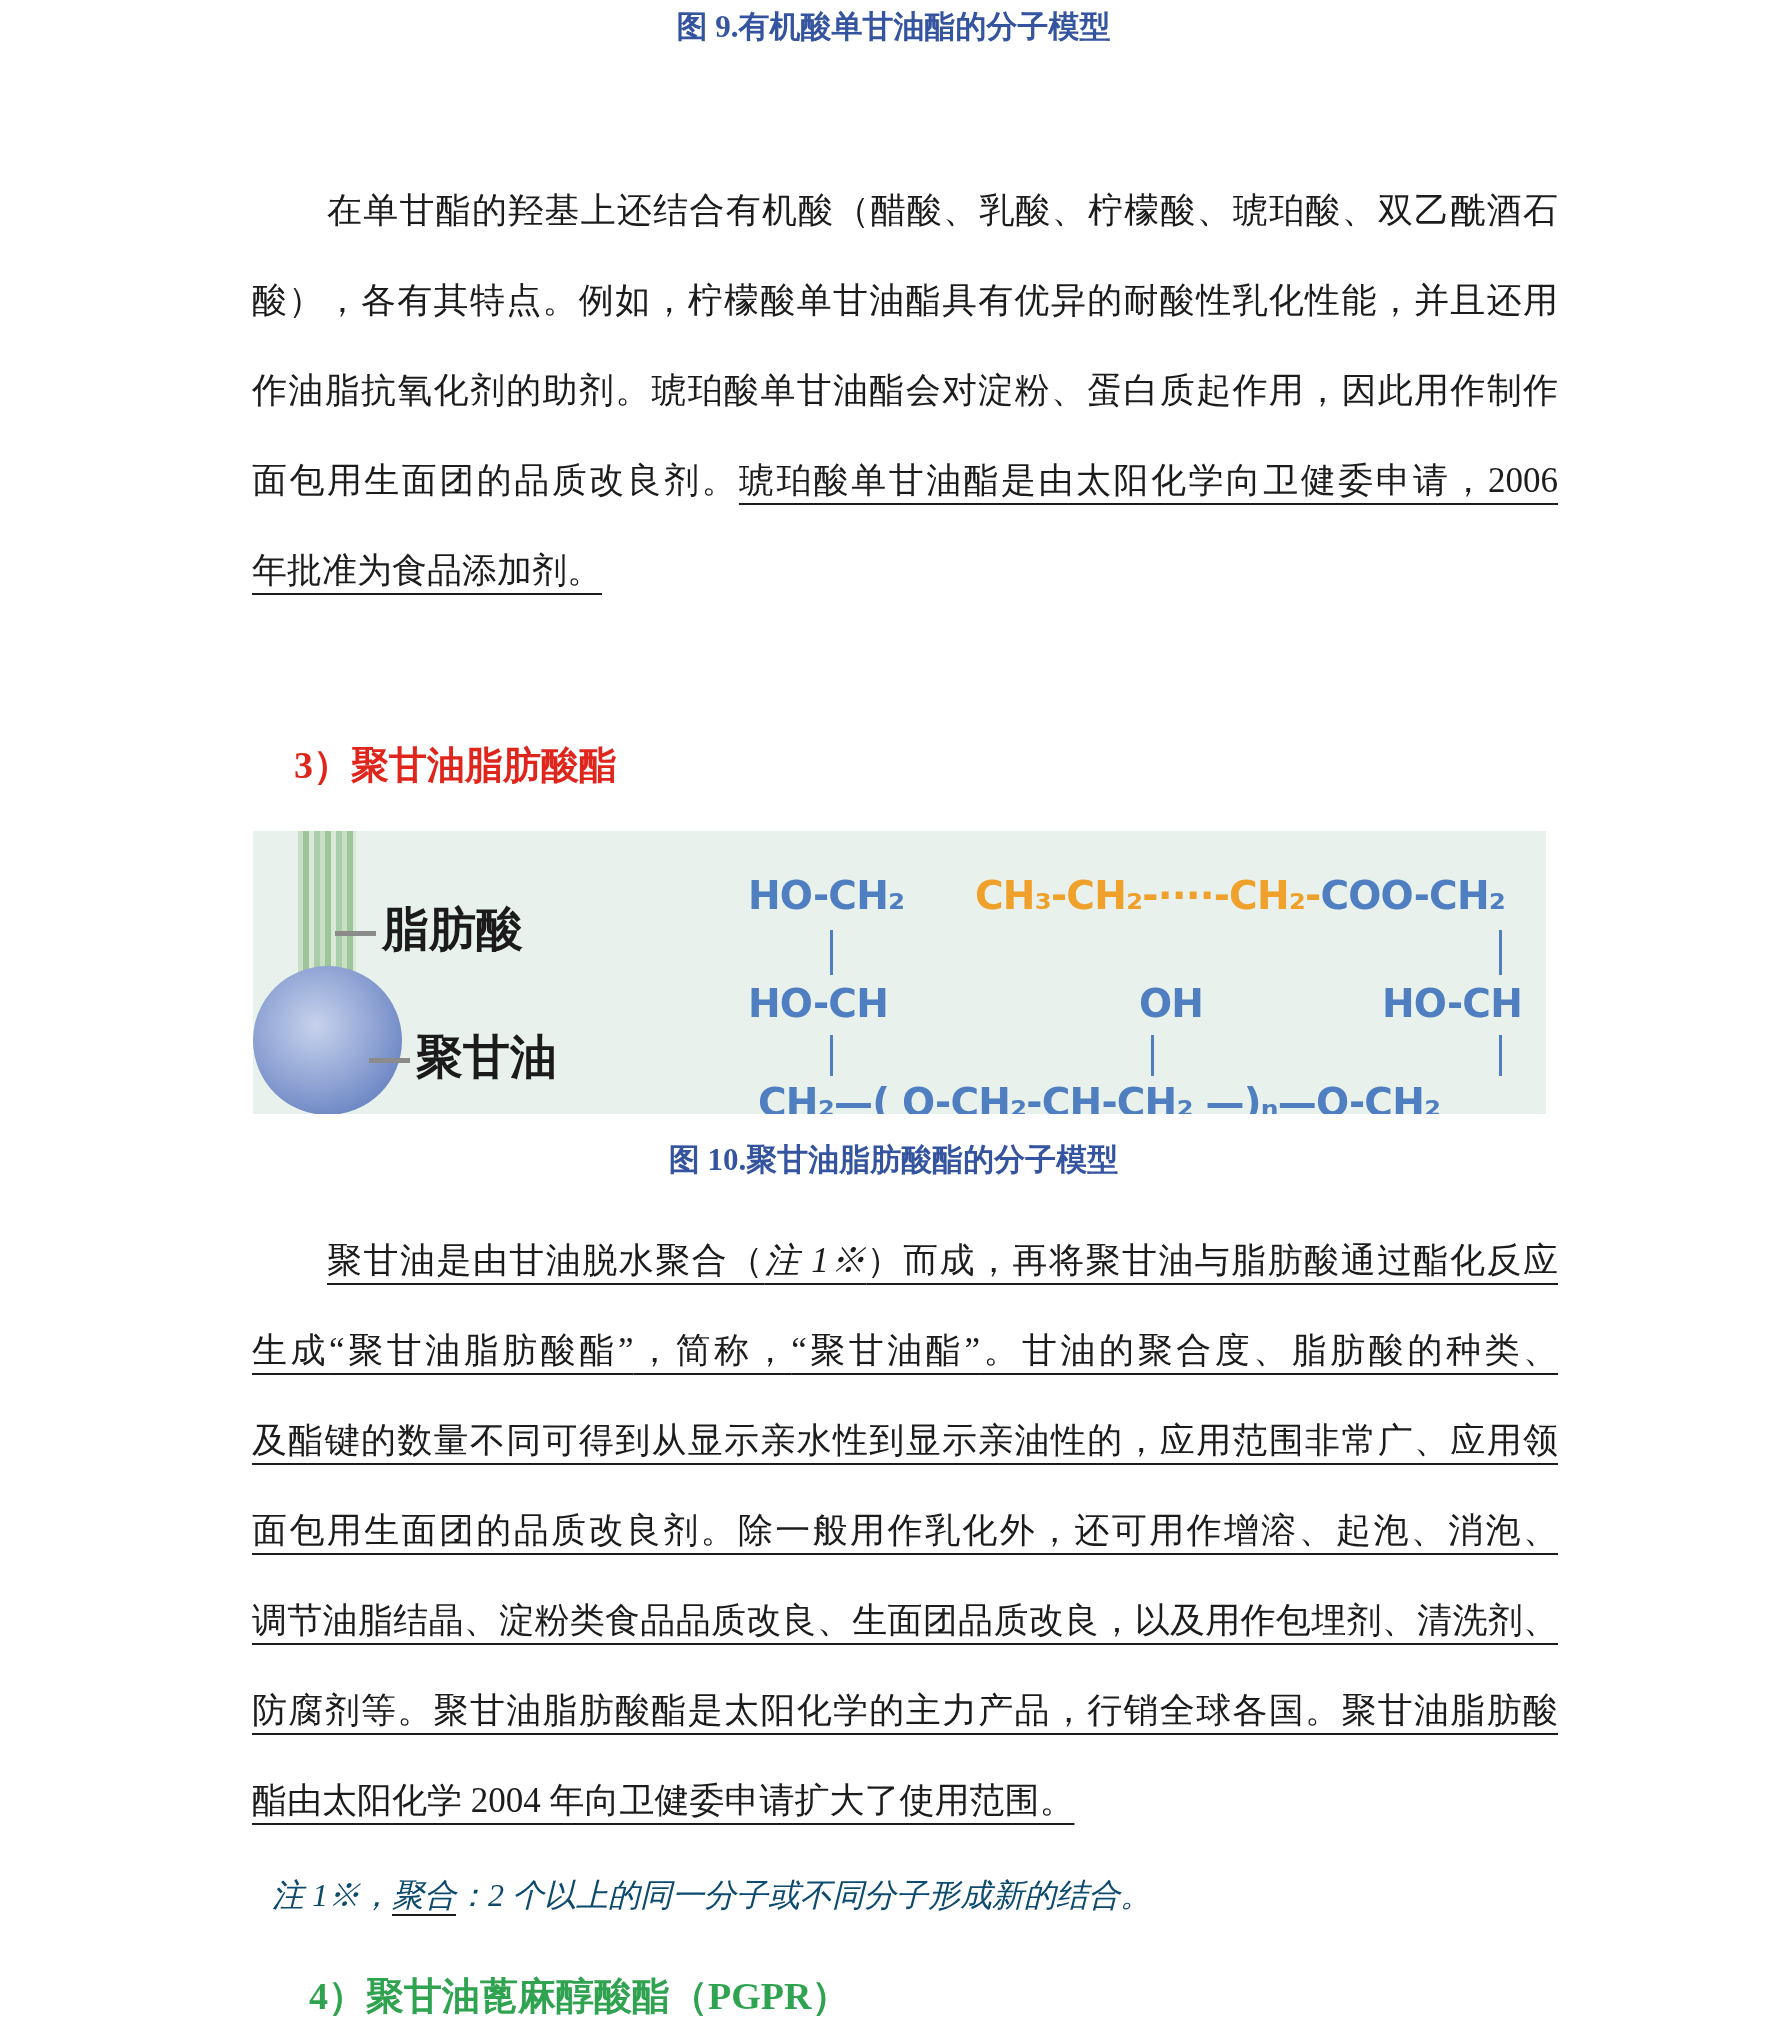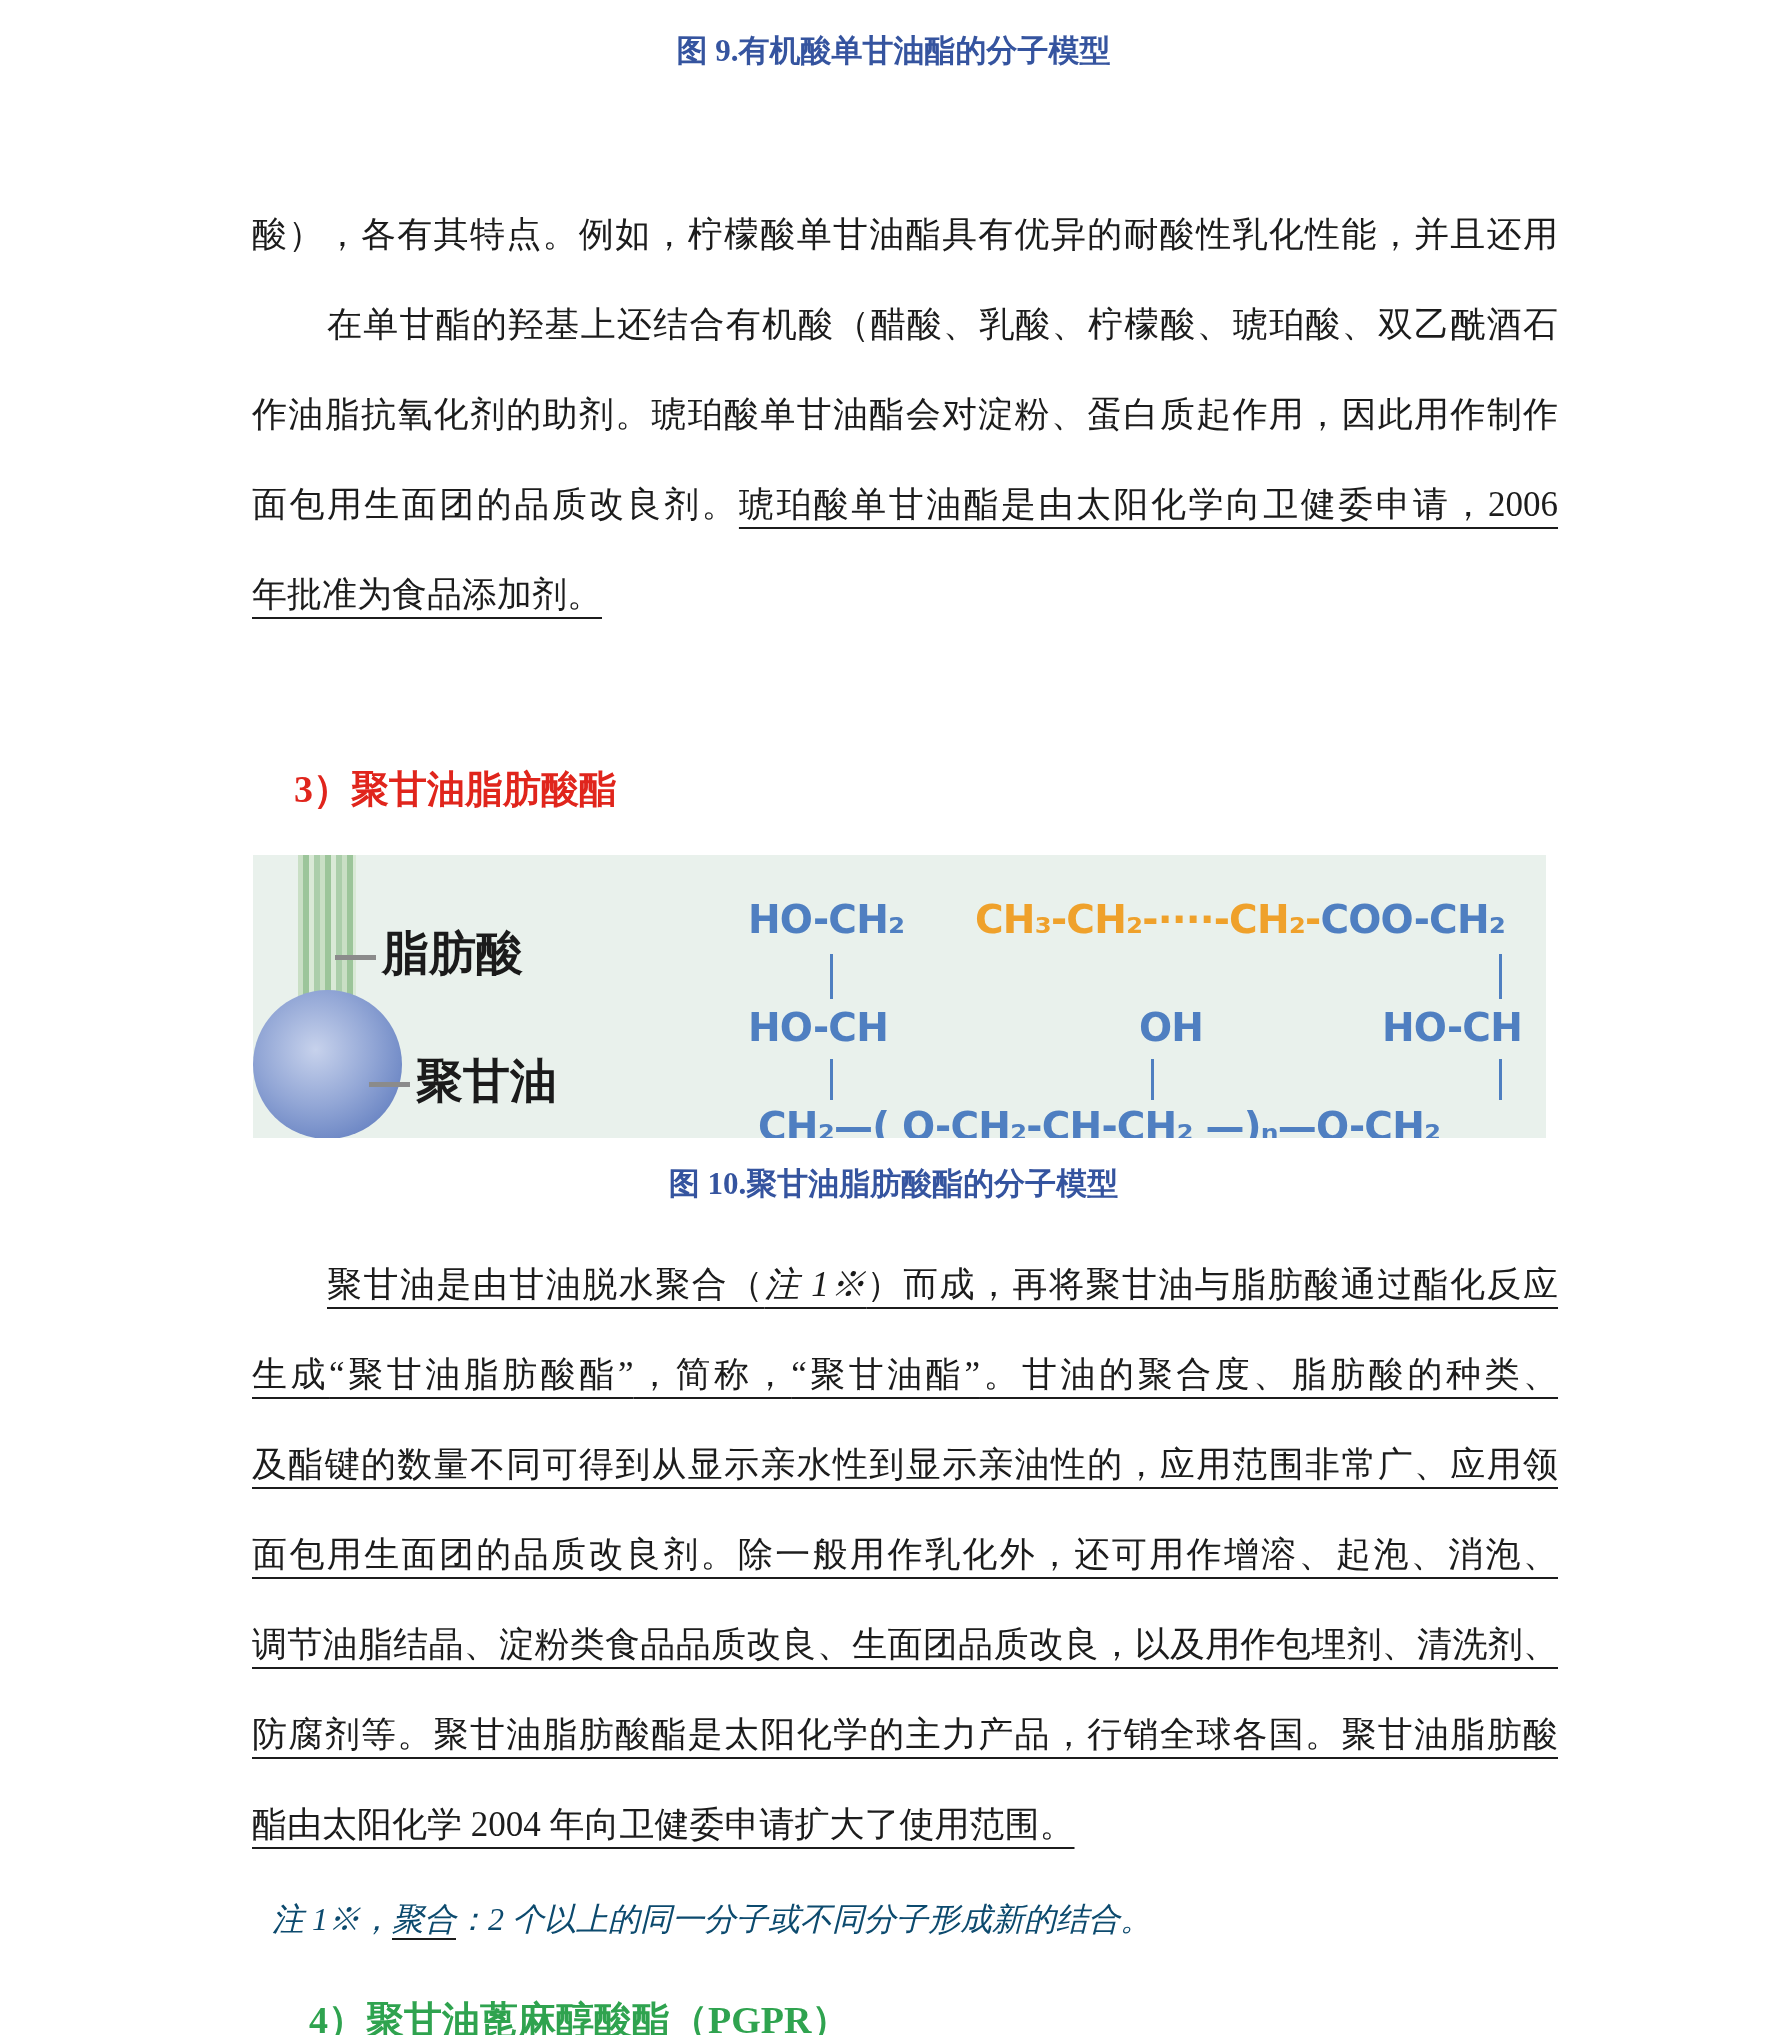--- a/index.html
+++ b/index.html
@@ -1,18 +1,18 @@
 <!DOCTYPE html>
 <html style="font-size:12.5px"><head>
 <meta charset="utf-8">
 <style>
   html,body{margin:0;padding:0;background:#ffffff;}
   body{width:1787px;height:2035px;position:relative;overflow:hidden;
        font-family:"Liberation Serif","DejaVu Serif",serif;color:#1c1c1c;}
-  .page{position:absolute;inset:0;margin-top:24px;}
+  .page{position:absolute;inset:0;}
 
   
   .caption{position:absolute;left:0;width:1787px;text-align:center;
            font-weight:bold;font-size:31px;color:#35549f;
            font-family:"Liberation Serif","DejaVu Serif",serif;}
   .cap1{top:6.3px;}
   .cap2{top:1139px;}
 
   
   .para{position:absolute;left:252px;width:1306px;font-size:35px;}
@@ -69,22 +69,22 @@
   .note .u{text-underline-offset:7.8px;}
 </style>
 </head>
 <body>
 
 <div class="page">
 
   <div class="caption cap1">图 9.有机酸单甘油酯的分子模型</div>
 
   <div class="para para1">
+    <div class="line j indent"><span>在单甘酯的羟基上还结合有机酸（醋酸、乳酸、柠檬酸、琥珀酸、双乙酰酒石</span></div>
     <div class="line j"><span>酸），各有其特点。例如，柠檬酸单甘油酯具有优异的耐酸性乳化性能，并且还用</span></div>
-    <div class="line j indent"><span>在单甘酯的羟基上还结合有机酸（醋酸、乳酸、柠檬酸、琥珀酸、双乙酰酒石</span></div>
     <div class="line j"><span>作油脂抗氧化剂的助剂。琥珀酸单甘油酯会对淀粉、蛋白质起作用，因此用作制作</span></div>
     <div class="line j"><span>面包用生面团的品质改良剂。</span><span class="u">琥珀酸单甘油酯是由太阳化学向卫健委申请，2006</span></div>
     <div class="line"><span class="u">年批准为食品添加剂。</span></div>
   </div>
 
   <div class="h-red">3）聚甘油脂肪酸酯</div>
 
   <div class="figure">
     <div class="stripes"></div>
     <div class="sphere"></div>

